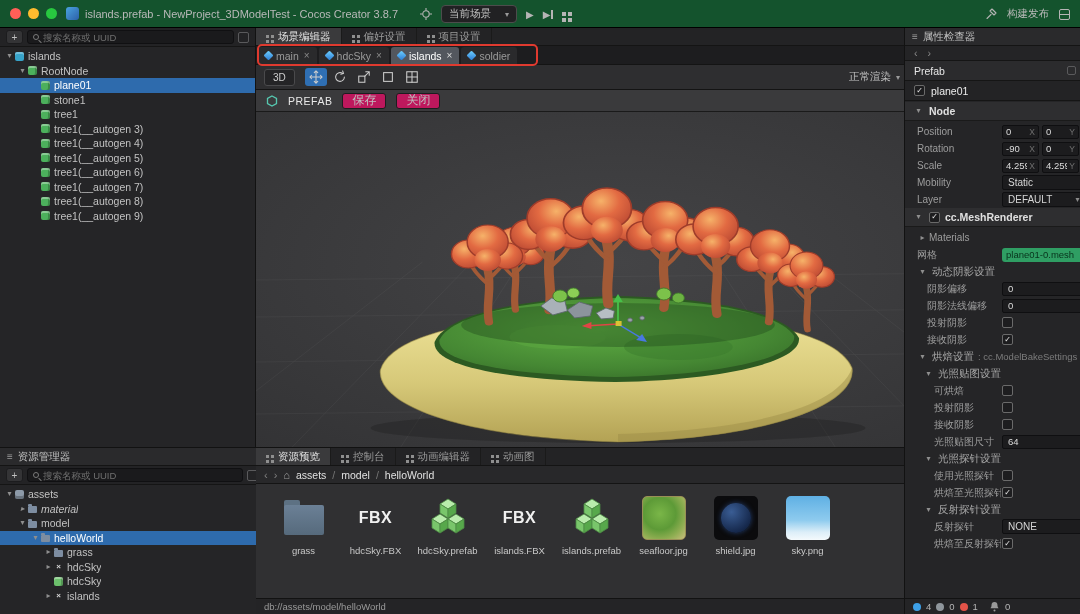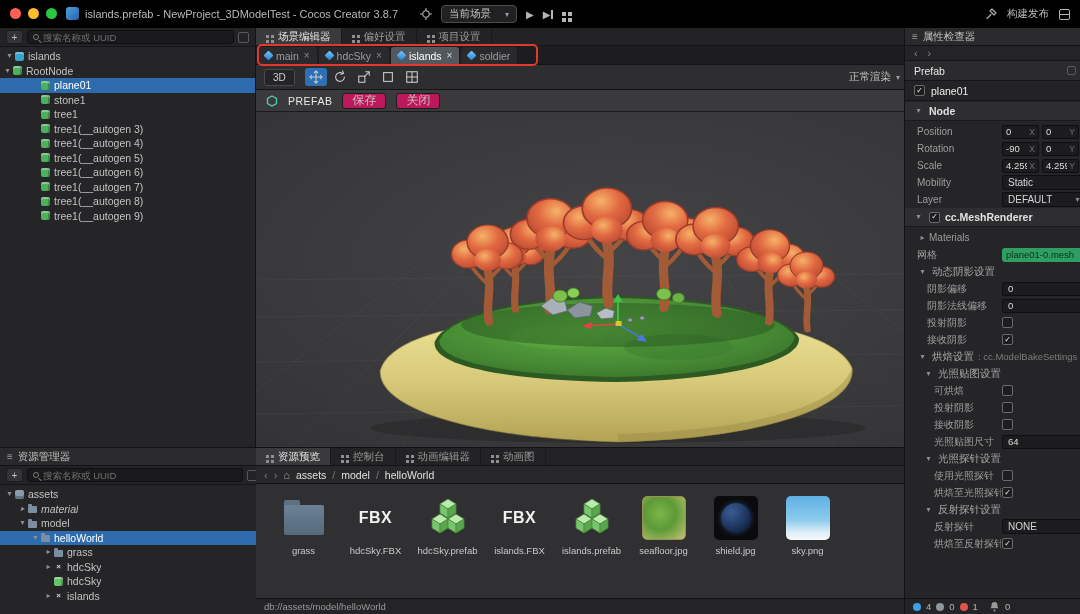--- a/index.html
+++ b/index.html
@@ -8,21 +8,21 @@
        font-family:"Liberation Sans",sans-serif;font-size:11px;color:#c6c6c6}
 
   
   .g-menu::before{content:"\2261"} .g-plus::before{content:"+"}
   .g-caret-d::before{content:"\25BE"} .g-caret-r::before{content:"\25B8"}
   .g-close::before{content:"\00D7"} .g-play::before{content:"\25B6"}
   .g-back::before{content:"\2039"} .g-fwd::before{content:"\203A"}
   .g-home::before{content:"\2302"} .g-reset::before{content:"\21BA"}
 
   
-  .titlebar{position:absolute;left:0;top:0;width:100%;height:28px;background:#000000;
+  .titlebar{position:absolute;left:0;top:0;width:100%;height:28px;background:#14532d;
             border-bottom:1px solid #000;display:flex;align-items:center;padding:0 10px}
   .tl{width:11px;height:11px;border-radius:50%;margin-right:7px;flex:none}
   .tl.red{background:#ff5f57}.tl.yellow{background:#febc2e}.tl.green{background:#28c840}
   .app-logo{width:13px;height:13px;border-radius:3px;background:linear-gradient(135deg,#4aa3e0,#2c5fa8);margin:0 6px 0 2px;flex:none}
   .tb-title{color:#b9b9b9;font-size:11px;white-space:nowrap}
   .tb-center{position:absolute;left:420px;top:0;height:28px;display:flex;align-items:center;gap:9px}
   .tb-right{position:absolute;right:10px;top:0;height:28px;display:flex;align-items:center;gap:10px;color:#b9b9b9}
   .tb-select{display:flex;align-items:center;gap:14px;border:1px solid #4c4c4c;border-radius:4px;height:18px;
              padding:0 7px;color:#c0c0c0;font-size:10.5px;background:#212123}
   .tb-ico{color:#b5b5b5;font-size:10px;display:flex;align-items:center}
@@ -204,21 +204,21 @@
         <input placeholder="搜索名称或 UUID" style="">
       </div>
       <span class="mini-sq"></span>
     </div>
     <div class="tree" id="hierarchy-tree">
         <div class="tree-row" style="padding-left: 4px;">
           <span class="caret g-caret-d"></span>
           <span class="ticon ticon-scene"></span>
           <span class="tlabel">islands</span>
         </div>
-        <div class="tree-row" style="padding-left: 2px;">
+        <div class="tree-row" style="padding-left: 17px;">
           <span class="caret g-caret-d"></span>
           <span class="ticon ticon-node"></span>
           <span class="tlabel">RootNode</span>
         </div>
         <div class="tree-row selected" style="padding-left: 30px;">
           <span class="caret"></span>
           <span class="ticon ticon-node"></span>
           <span class="tlabel">plane01</span>
         </div>
         <div class="tree-row" style="padding-left: 30px;">

